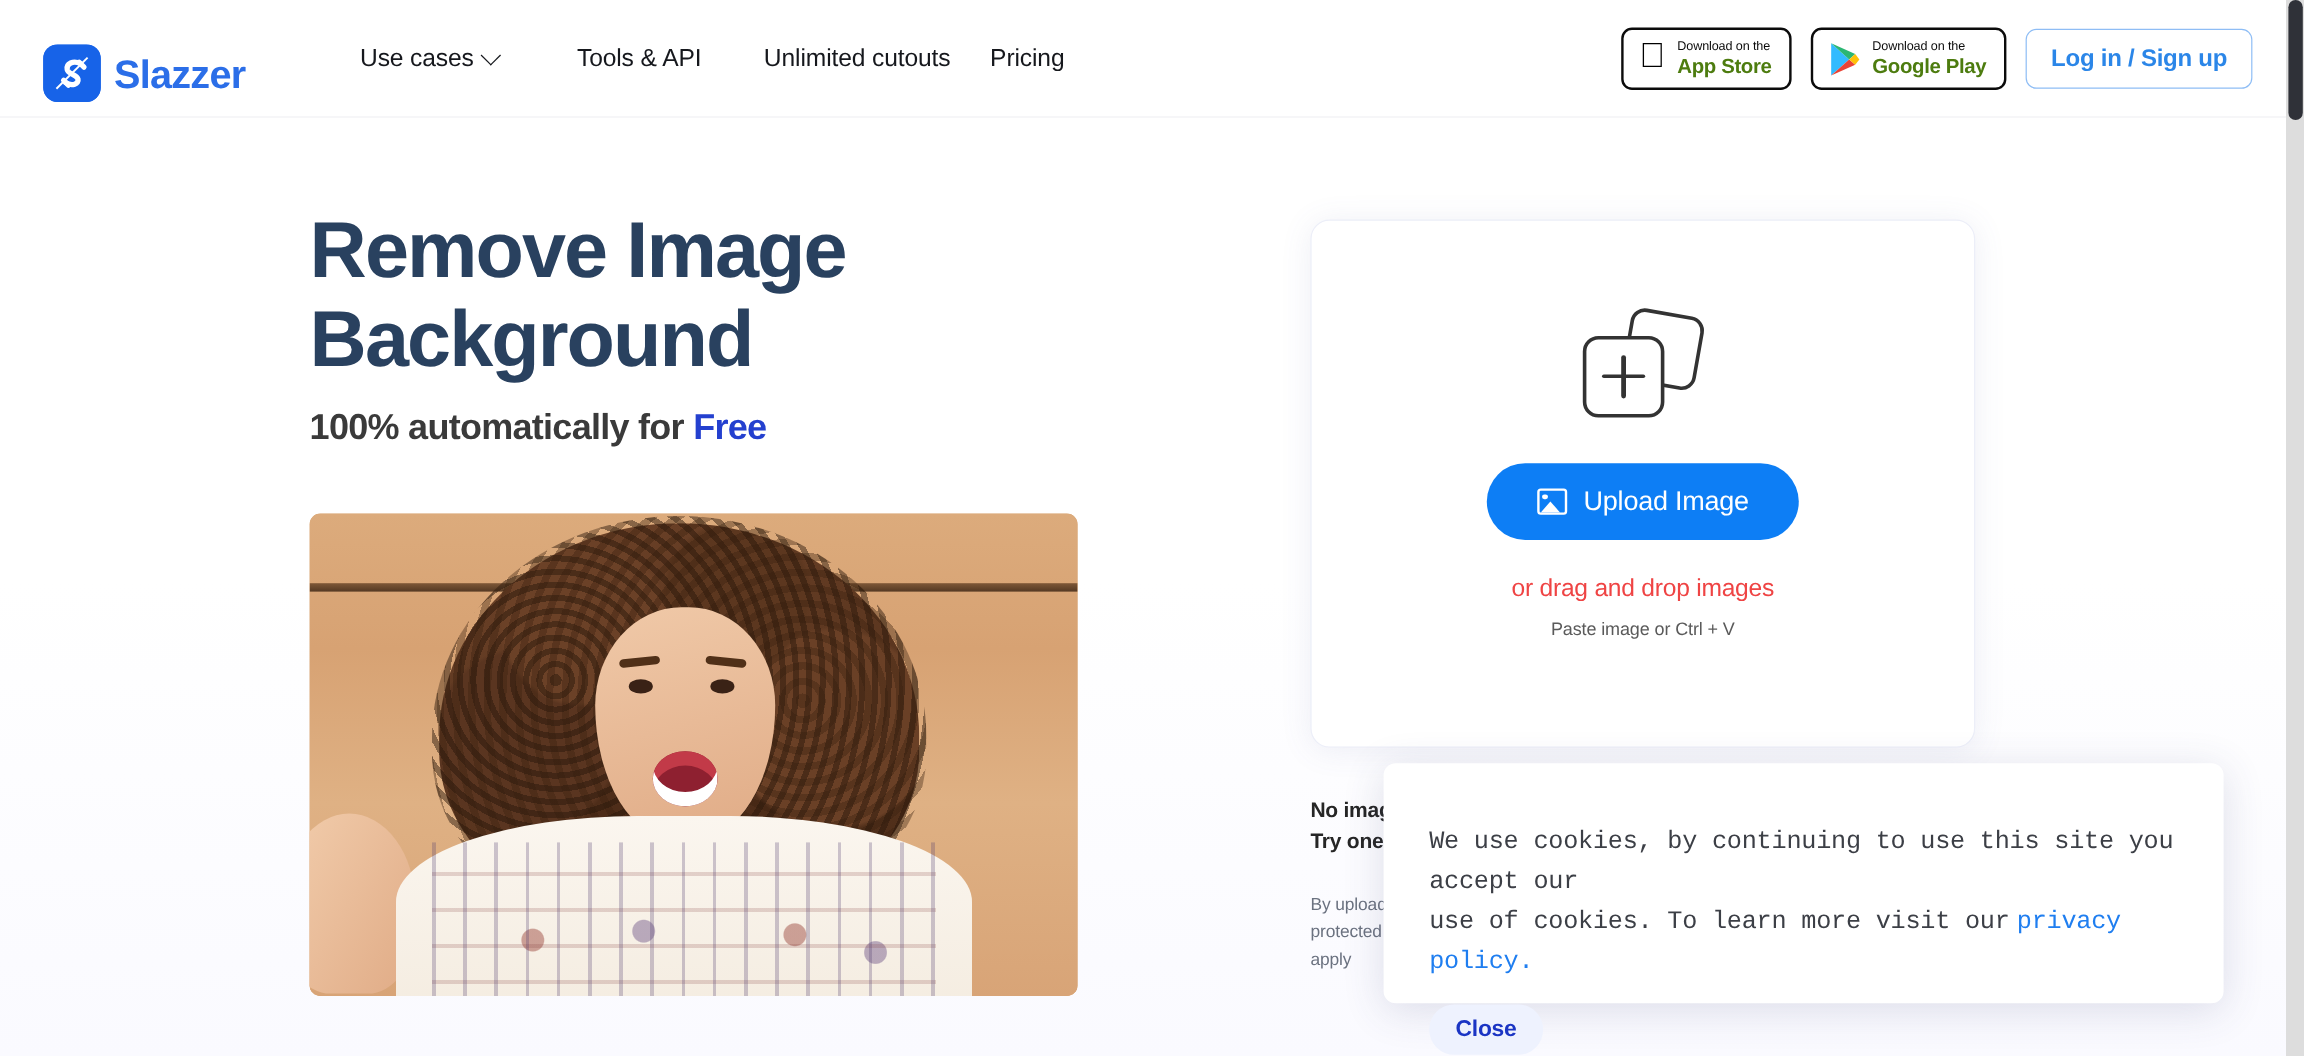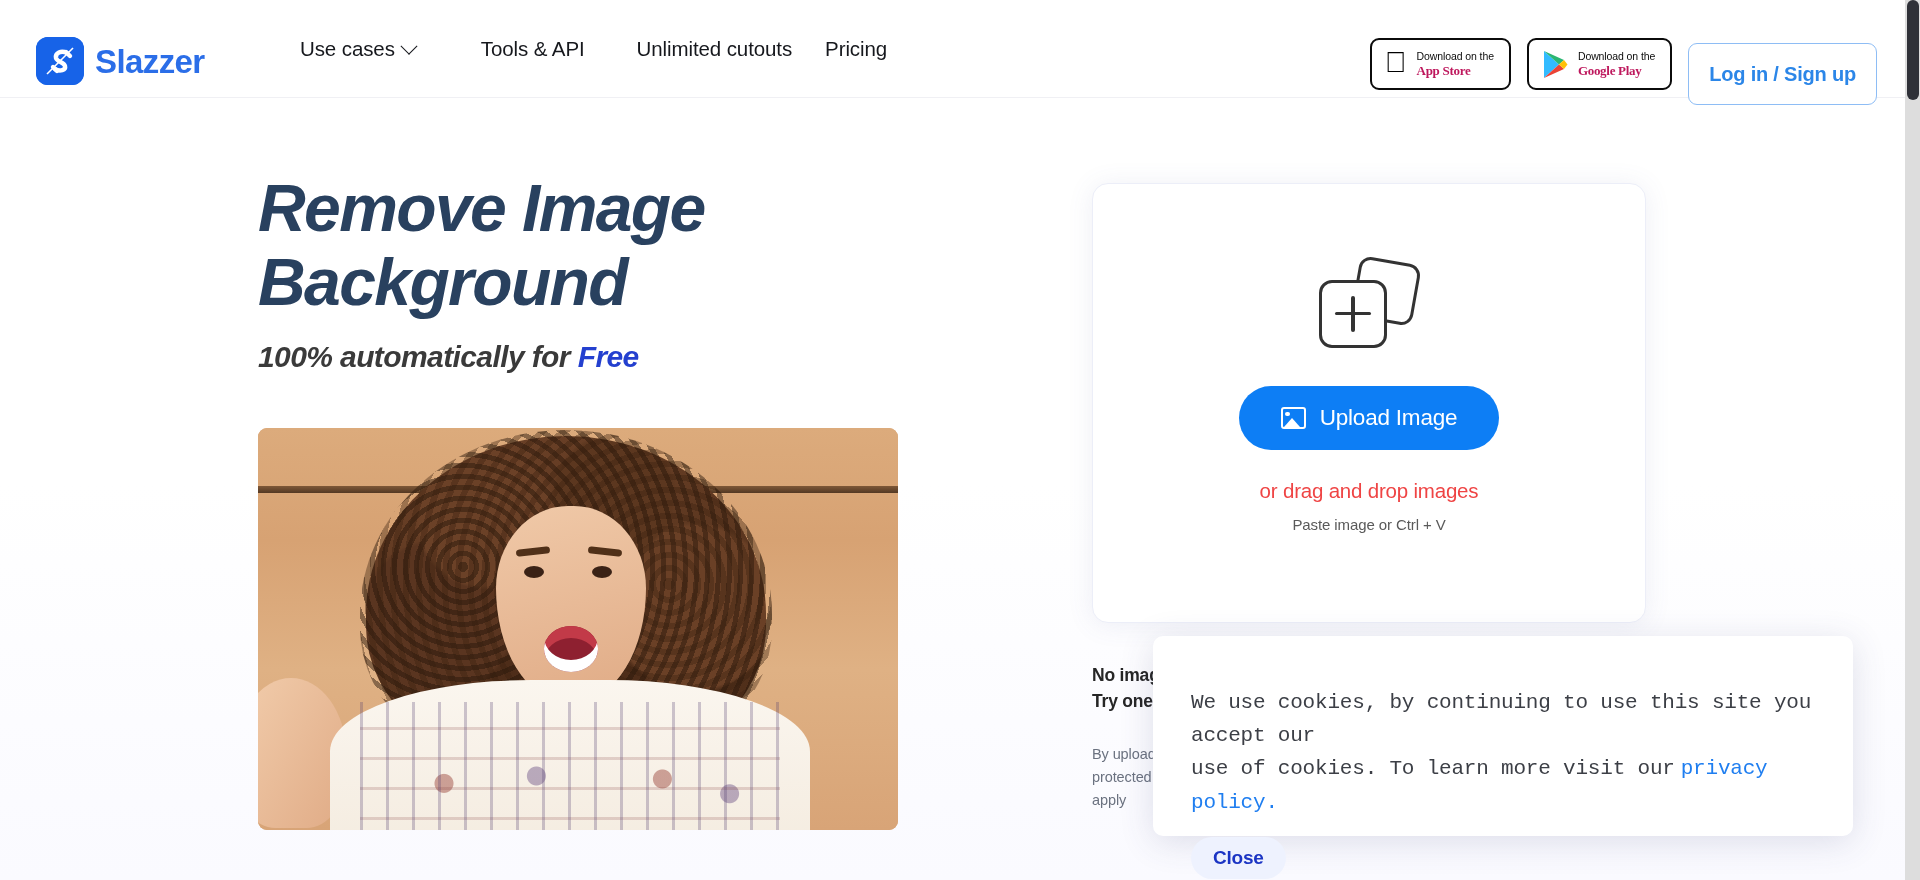--- a/index.html
+++ b/index.html
@@ -103,54 +103,52 @@
     border-radius: 9px;
     background: #fff;
     display: flex;
     align-items: center;
     gap: 10px;
     padding: 0 15px 0 13px;
     cursor: pointer;
   }
   .store-txt { display: flex; flex-direction: column; line-height: 1; }
   .store-small { font-size: 10.5px; color: #0b0b0b; letter-spacing: -0.1px; margin-bottom: 3px; }
-  .store-big { font-size: 13px; font-weight: 700; color: #be185d; letter-spacing: -0.3px; font-family: Liberation Serif, serif; }
+  .store-big { font-size: 17px; font-weight: 700; color: #4d7c0f; letter-spacing: -0.3px; }
 
   .apple-glyph { font-size: 29px; line-height: 1; color: #000; margin-top: -4px; }
 
   .gplay {
     width: 26px; height: 29px;
     position: relative;
     flex: none;
   }
 
   .login-btn {
-    height: 62px;
+    height: 50px;
     padding: 11px 20px;
     border: 1.6px solid #8ebdf5;
     border-radius: 9px;
     background: #fff;
     color: #2b86e8;
     font-size: 20px;
     font-weight: 600;
     letter-spacing: -0.2px;
     display: flex;
     align-items: center;
     cursor: pointer;
     white-space: nowrap;
-    margin-top: 20px;
   }
 
   
   .hero-left {
     position: absolute;
     left: 258px;
     top: 172px;
     width: 700px;
-    font-style: italic;
   }
   .hero-title {
     font-size: 66px;
     line-height: 1.12;
     font-weight: 800;
     color: #29415f;
     letter-spacing: -1.6px;
   }
   .hero-sub {
     margin-top: 20px;

